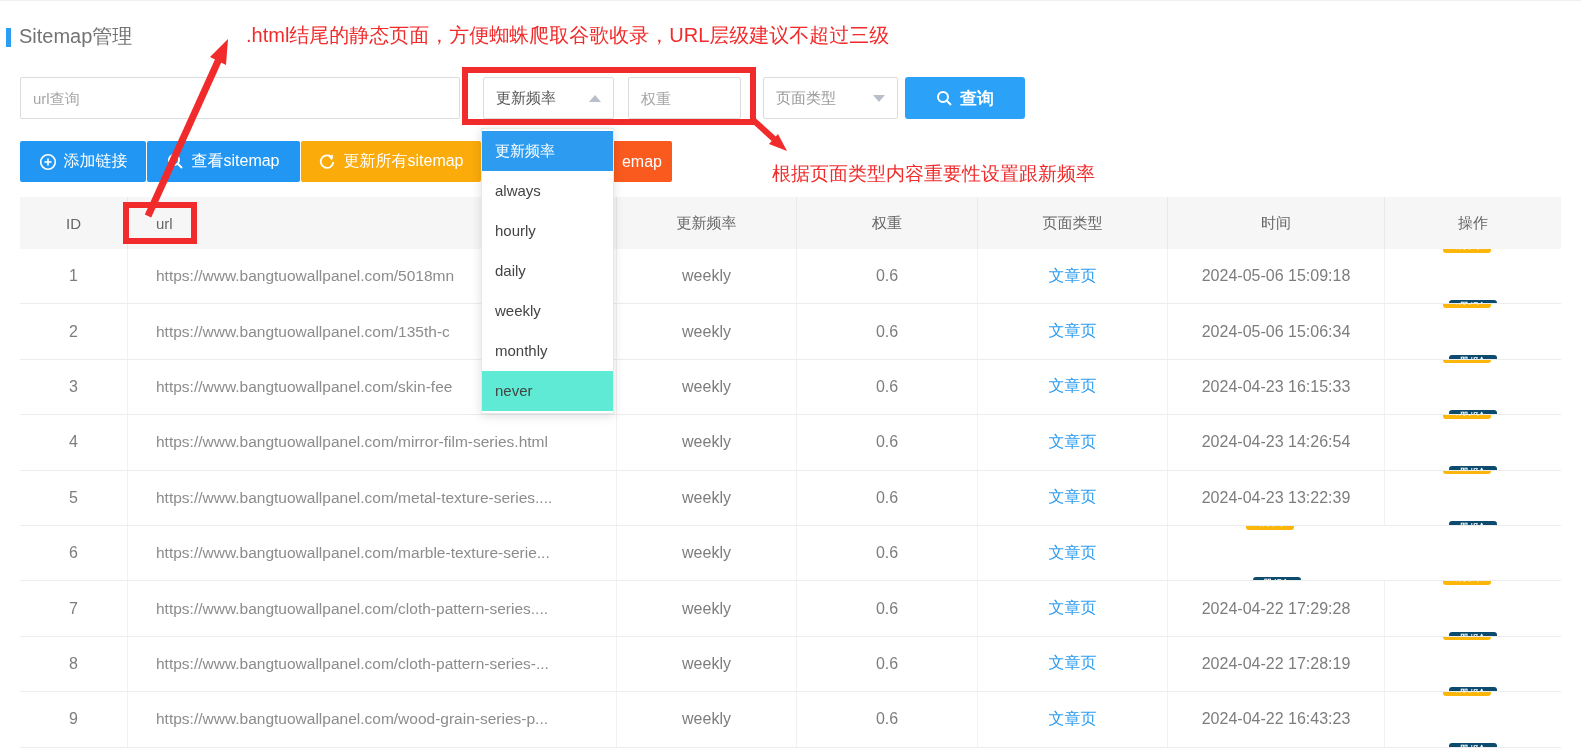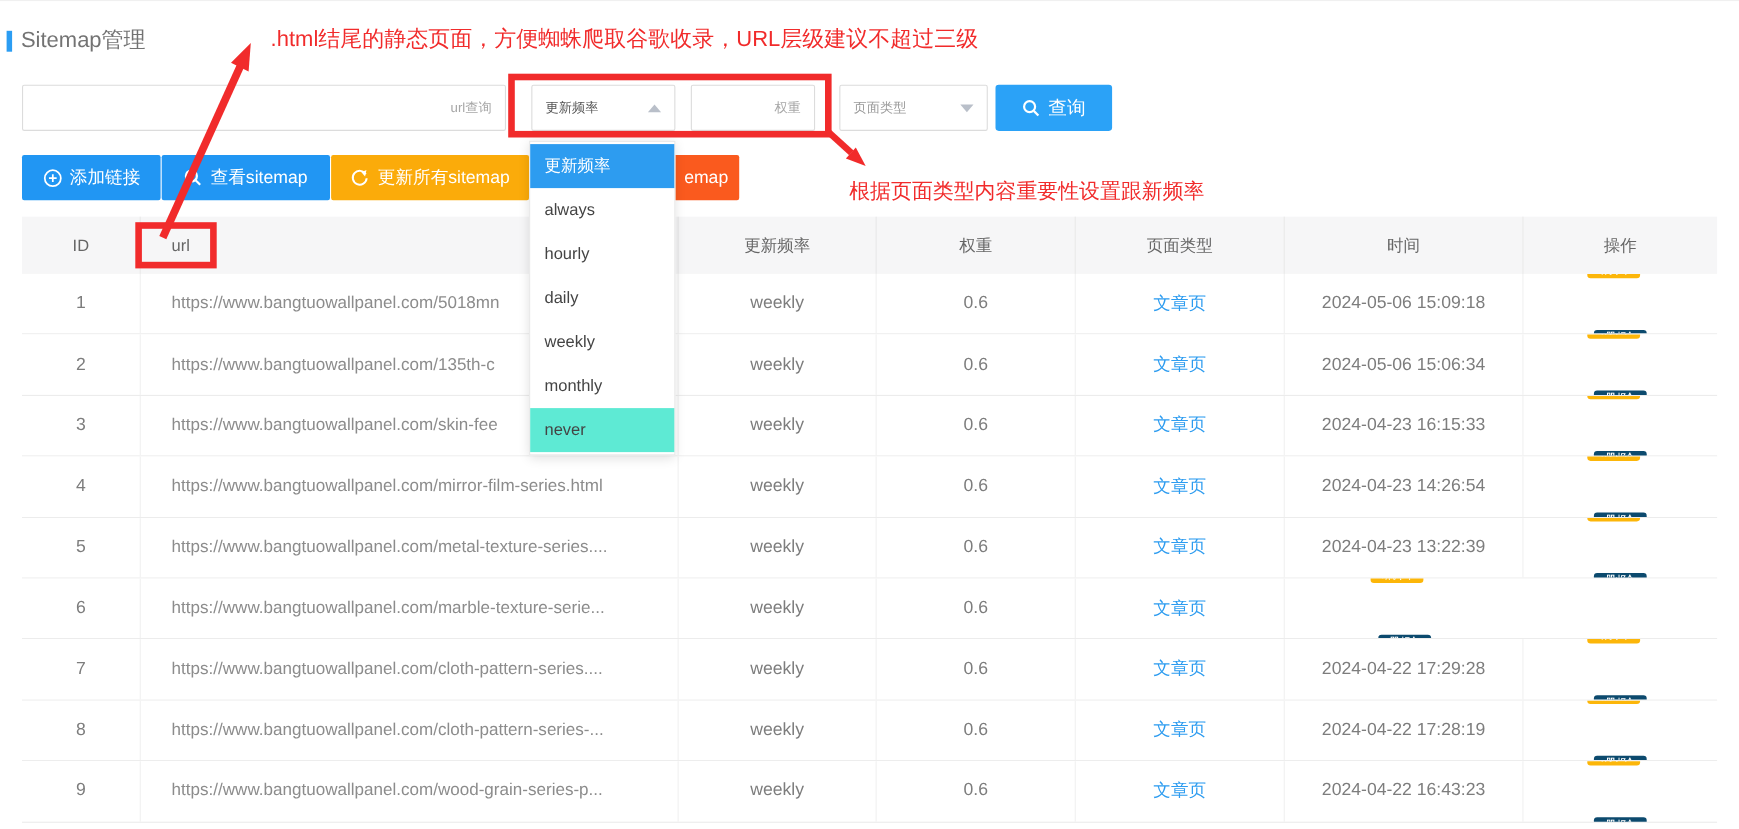--- a/index.html
+++ b/index.html
@@ -14,32 +14,32 @@
   
   .note { position:absolute; color:#f12b2b; z-index:40; white-space:nowrap; }
   .note-top { left:246px; top:21px; font-size:20px; }
   .note-right { left:772px; top:160px; font-size:19px; }
   .red-rect { position:absolute; border:6px solid #f12b2b; z-index:36; background:transparent; }
   .rect-filters { left:462px; top:66px; width:294px; height:58px; }
   .rect-url { left:123px; top:201px; width:74px; height:42px; }
   #arrow-layer { position:absolute; left:0; top:0; width:1581px; height:754px; z-index:38; pointer-events:none; }
 
   
-  .filter-item { position:absolute; top:76px; height:42px; border:1px solid #dcdcdc; border-radius:2px; background:#fff; font-size:12px;text-align:right; }
+  .filter-item { position:absolute; top:76px; height:42px; border:1px solid #dcdcdc; border-radius:2px; background:#fff; font-size:15px; }
   input.filter-item { padding:0 12px; color:#555; outline:none; }
   input.filter-item::placeholder { color:#a6a6a6; }
   .url-input { left:20px; width:440px; }
   .weight-input { left:628px; width:113px; }
   .fake-select { display:flex; align-items:center; justify-content:space-between; padding:0 12px; cursor:pointer; }
   .freq-select { left:483px; width:131px; color:#555; }
   .pagetype-select { left:763px; width:135px; color:#9a9a9a; }
   .tri { width:0; height:0; border-left:6px solid transparent; border-right:6px solid transparent; }
   .tri-up { border-bottom:7px solid #b9bfc9; }
   .tri-down { border-top:7px solid #b9bfc9; }
-  .search-btn { position:absolute; left:905px; top:76px; width:106px; height:42px; background:#2ba2f7; color:#fff; border:none; border-radius:3px; font-size:17px; cursor:pointer; display:flex; align-items:center; justify-content:center; gap:7px; }
+  .search-btn { position:absolute; left:905px; top:76px; width:120px; height:42px; background:#2ba2f7; color:#fff; border:none; border-radius:3px; font-size:17px; cursor:pointer; display:flex; align-items:center; justify-content:center; gap:7px;font-weight:bold; }
 
   
   .tool-btn { position:absolute; top:140px; height:41px; border:none; border-radius:2px; color:#fff; font-size:16px; cursor:pointer; display:flex; align-items:center; justify-content:center; gap:7px; }
   .btn-add { left:20px; width:126px; background:#2196f3; }
   .btn-view { left:147px; width:153px; background:#2196f3; }
   .btn-update-all { left:301px; width:180px; background:#fbab0a; }
   .btn-partial { left:482px; width:190px; background:#fa5a1e; justify-content:flex-end; padding-right:10px; z-index:1; }
 
   
   .dropdown { position:absolute; left:481px; top:127px; width:133px; background:#fff; border:1px solid #e8e8e8; box-shadow:0 2px 10px rgba(0,0,0,.13); z-index:30; padding:2px 0; }

